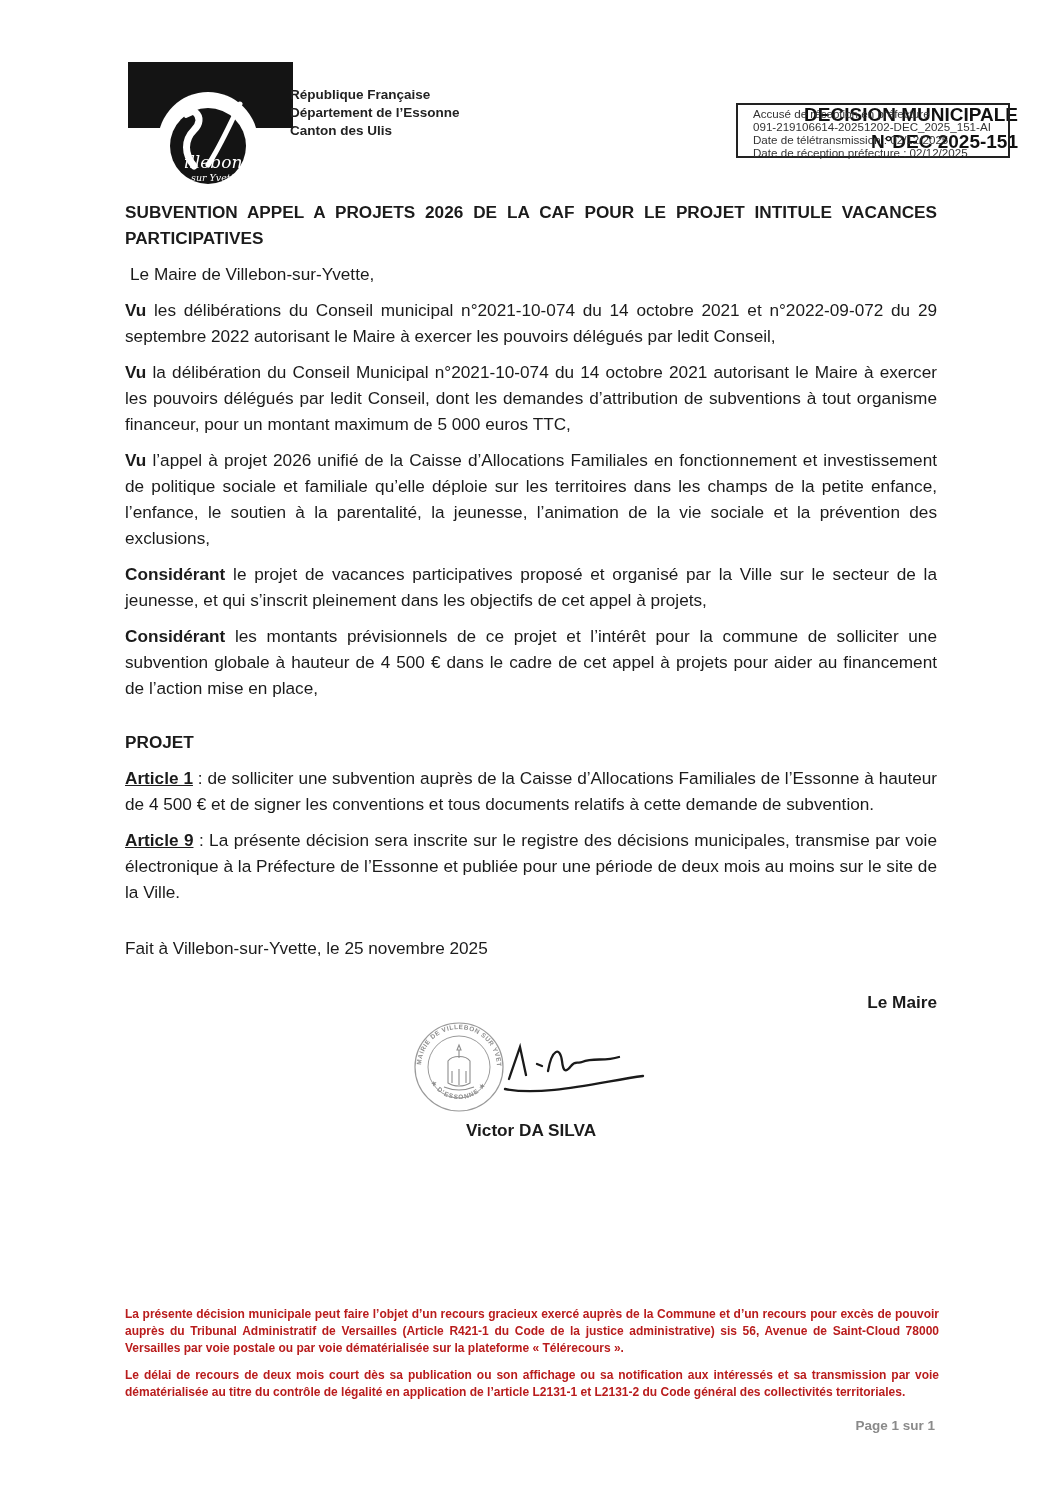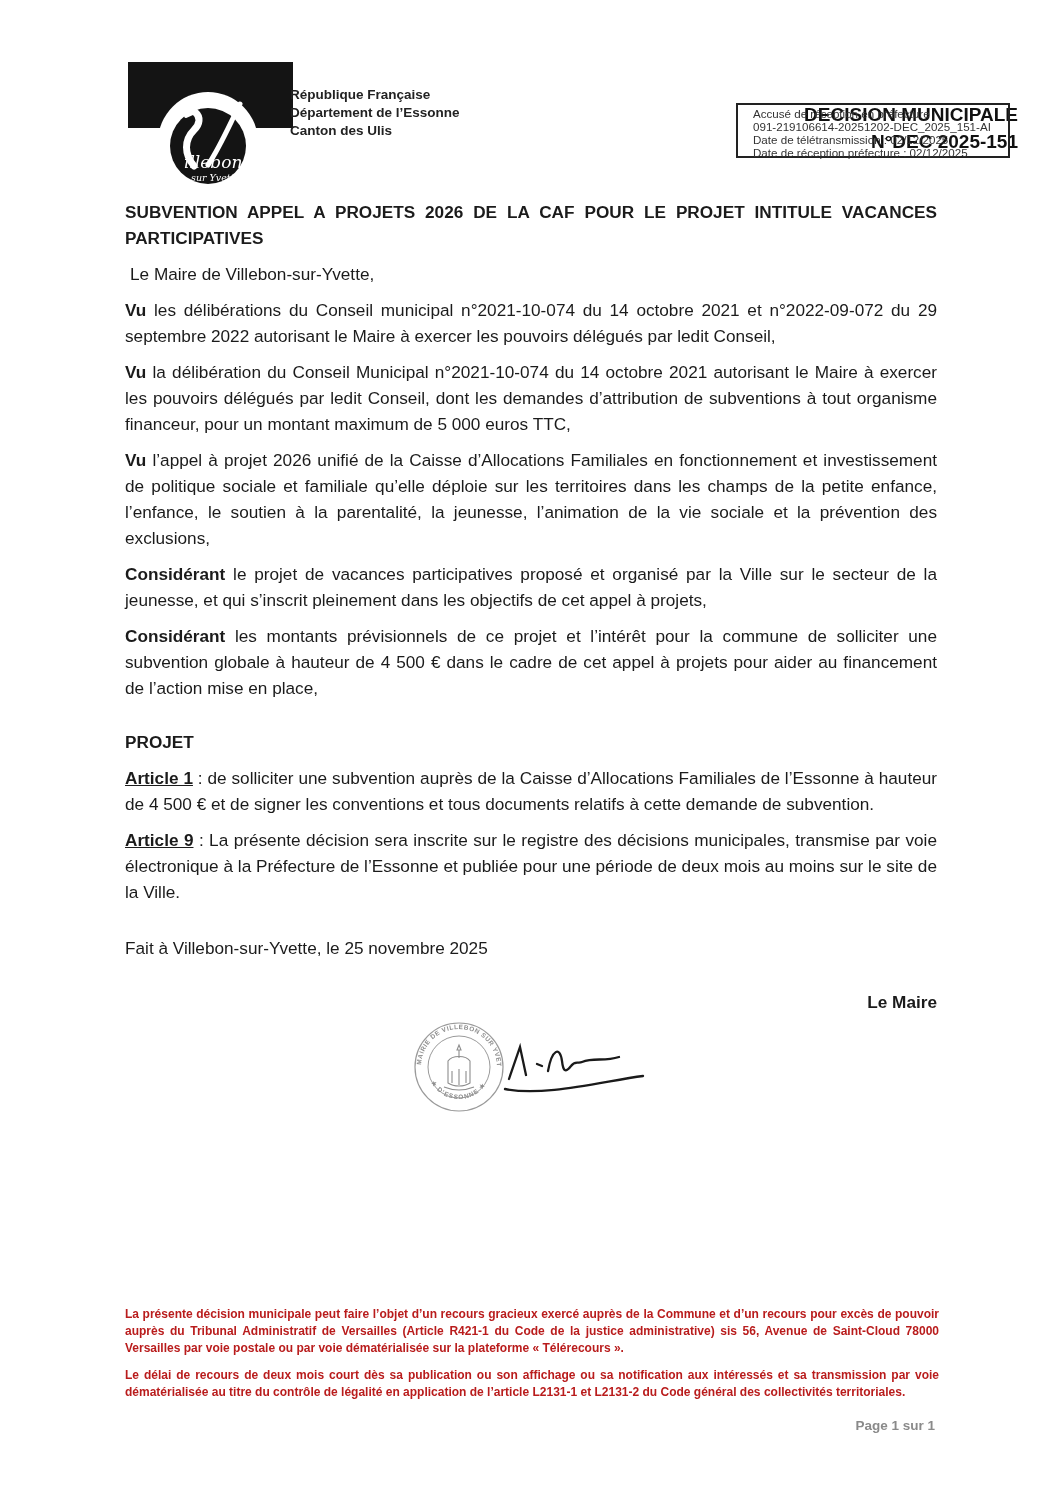--- a/index.html
+++ b/index.html
@@ -127,20 +127,21 @@
         <path d="M38,70 q15,6 30,0"></path>
       </g>
       <g stroke="#1a1a1a" stroke-width="2.3" fill="none" stroke-linecap="round">
         <path d="M103,62 L114,30 L120,58"></path>
         <path d="M131,47 l5,2"></path>
         <path d="M142,54 C146,32 154,29 156,44 C157,53 159,57 165,49 C169,43 172,47 176,45 C188,40 198,45 213,40"></path>
         <path d="M99,72 C138,80 198,64 237,59"></path>
       </g>
     </svg>
 
+    <div class="sig-name">Victor DA SILVA</div>
   </div>
 
   <div class="footer">
     <p class="fpara">La présente décision municipale peut faire l’objet d’un recours gracieux exercé auprès de la Commune et d’un recours pour excès de pouvoir auprès du Tribunal Administratif de Versailles (Article R421-1 du Code de la justice administrative) sis 56, Avenue de Saint-Cloud 78000 Versailles par voie postale ou par voie dématérialisée sur la plateforme « Télérecours ».</p>
     <p class="fpara">Le délai de recours de deux mois court dès sa publication ou son affichage ou sa notification aux intéressés et sa transmission par voie dématérialisée au titre du contrôle de légalité en application de l’article L2131-1 et L2131-2 du Code général des collectivités territoriales.</p>
   </div>
 
   <div class="page-number">Page 1 sur 1</div>
 
 </div>

